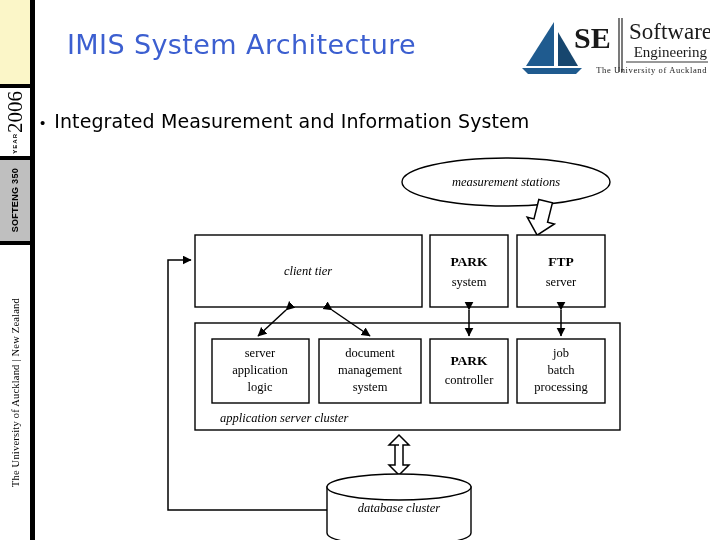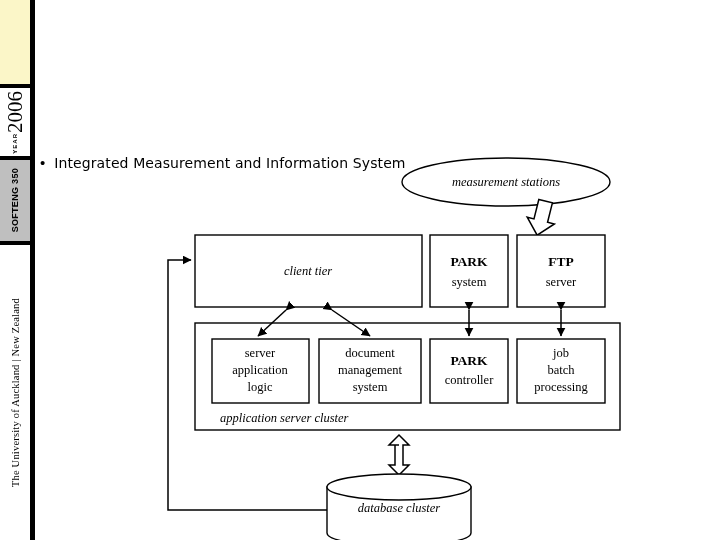--- a/index.html
+++ b/index.html
@@ -39,21 +39,21 @@
   #title{
     position:absolute;left:67px;top:29px;
     font-family:"DejaVu Sans", sans-serif;
     font-size:27px;color:#3c5fd0;letter-spacing:0.4px;white-space:nowrap;
   }
   #bullet-row{
     position:absolute;left:40px;top:110px;
     display:flex;align-items:baseline;white-space:nowrap;
   }
   #bullet-dot{font-size:15px;color:#000;margin-right:9px;line-height:1;}
-  #bullet-text{font-family:"DejaVu Sans", sans-serif;font-size:14px;color:#000;letter-spacing:0.1px;margin-top:45px;}
+  #bullet-text{font-family:"DejaVu Sans", sans-serif;font-size:19px;color:#000;letter-spacing:0.1px;}
 
   
   #logo{position:absolute;left:512px;top:12px;width:198px;height:70px;}
   #logo svg{display:block;}
   .logo-word{font-family:"Liberation Serif",serif;fill:#1a1a1a;}
 
   
   #diagram{position:absolute;left:0;top:150px;width:720px;height:390px;padding-left:40px;}
   #diagram svg{display:block;}
   .bx{fill:#ffffff;stroke:#000;stroke-width:1.4;}
@@ -81,26 +81,44 @@
     <div class="side-sec" id="side-course">
       <span class="vtext" id="course-lbl">SOFTENG 350</span>
     </div>
 
     <div class="side-sec" id="side-uni">
       <span class="vtext" id="uni-lbl">The University of Auckland | New Zealand</span>
     </div>
   </div>
   <div id="sidebar-rule"></div>
 
+  <div id="title">IMIS System Architecture</div>
 
   <div id="bullet-row">
     <span id="bullet-dot">•</span>
     <span id="bullet-text">Integrated Measurement and Information System</span>
   </div>
 
+  <div id="logo">
+    <svg width="198" height="70" viewBox="0 0 198 70">
+      <g>
+        <path d="M42 54 L42 10 L14 54 Z" fill="#1f5b8f"></path>
+        <path d="M46 54 L46 20 L66 54 Z" fill="#17466e"></path>
+        <path d="M44 12 L44 54" stroke="#ffffff" stroke-width="2" fill="none"></path>
+        <path d="M10 56 L70 56 L64 62 L16 62 Z" fill="#1f5b8f"></path>
+      </g>
+      <text class="logo-word" x="62" y="36" font-size="30" font-weight="bold">SE</text>
+      <line x1="107" y1="6" x2="107" y2="60" stroke="#333" stroke-width="1.3"></line>
+      <line x1="110" y1="6" x2="110" y2="60" stroke="#333" stroke-width="1.3"></line>
+      <text class="logo-word" x="117" y="27" font-size="23">Software</text>
+      <text class="logo-word" x="195" y="45" font-size="15" text-anchor="end">Engineering</text>
+      <line x1="114" y1="50" x2="196" y2="50" stroke="#333" stroke-width="1"></line>
+      <text class="logo-word" x="195" y="61" font-size="8.5" text-anchor="end" letter-spacing="0.6">The University of Auckland</text>
+    </svg>
+  </div>
 
   <div id="diagram">
     <svg width="720" height="390" viewBox="0 0 720 390">
 
       <g>
         <ellipse class="bx" cx="466" cy="32" rx="104" ry="24"></ellipse>
         <text class="lbl-i" x="466" y="36" font-size="13">measurement stations</text>
       </g>
 
       <g transform="translate(493,48) rotate(14)">

